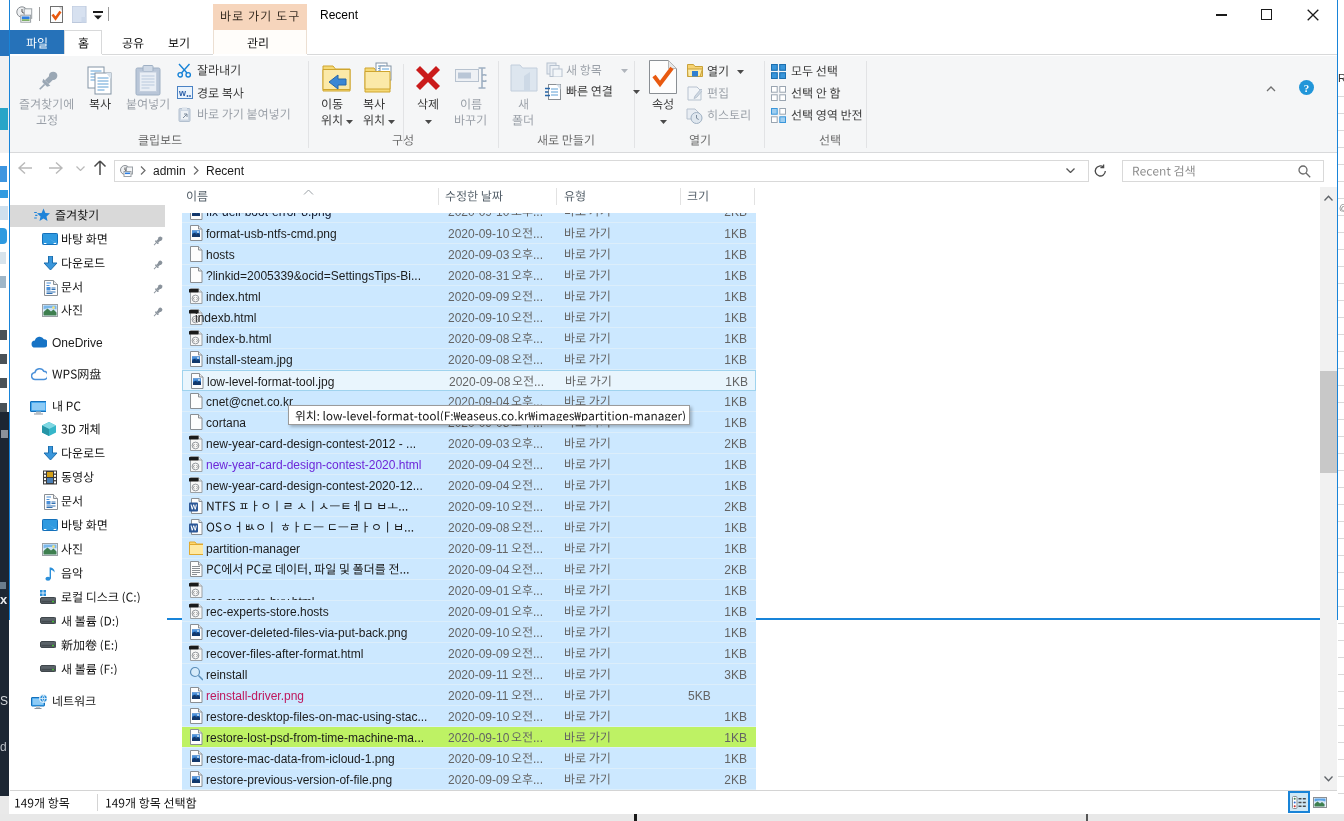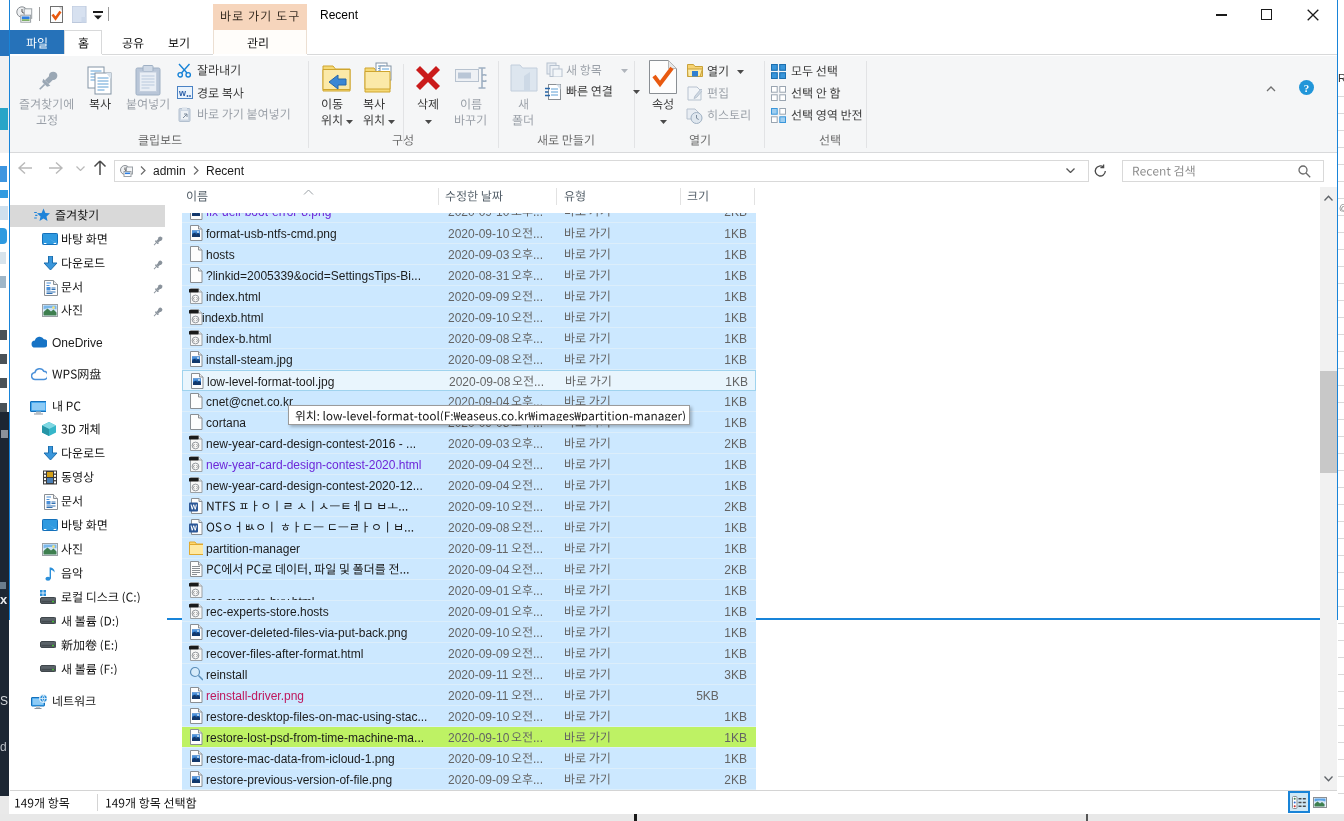--- a/index.html
+++ b/index.html
@@ -702,21 +702,21 @@
         <div class="abs" style="left:6.5px;top:-8.7px;width:14px;height:16px">
           <svg class="abs" style="left:0px;top:0px" width="14" height="16" viewBox="0 0 14 16">
             <path d="M1.5 0.5h8l3.5 3.5v11.5h-11.5z" fill="#fdfdfd" stroke="#8a8f94"></path>
             <path d="M9.5 0.5v3.5h3.5" fill="#e9e9e9" stroke="#8a8f94"></path>
             <rect x="3" y="5.5" width="8" height="6.5" fill="#1f5fa8"></rect>
             <path d="M3 10l2.5-2.5 2 2 1.5-1.5 2 2v2H3z" fill="#13386b"></path>
             <path d="M3 5.5h8v3c-2.5-1.3-5.5-1.3-8 0z" fill="#4f94dd"></path>
             <circle cx="9" cy="7" r="1" fill="#cfe3f5"></circle>
           </svg>
         </div>
-        <div class="lat" style="left:24px;top:-6.199999999999999px;color:#6d28d9">fix-dell-boot-error-8.png</div>
+        <div class="lat" style="left:24px;top:-6.199999999999999px;color:#0f172a">fix-dell-boot-error-8.png</div>
         <div class="lat" style="left:266px;top:-6.199999999999999px;color:#646464">2020-09-10</div>
         <svg class="abs" style="left:329px;top:-7.199999999999999px" width="22" height="12">
           <use href="#ppm" fill="#646464"></use>
         </svg>
         <div class="lat" style="left:351px;top:-6.199999999999999px;color:#646464">...</div>
         <svg class="abs" style="left:382px;top:-7.199999999999999px" width="47" height="12">
           <use href="#pbg" fill="#646464"></use>
         </svg>
         <div class="lat" style="left:490px;top:-6.199999999999999px;width:75px;text-align:right;color:#646464">2KB</div>
       </div>
@@ -802,21 +802,21 @@
       <div class="abs" style="left:0;top:101.5px;width:574px;height:21.0px;background:#cce8ff;border-bottom:1px solid #dceefb;overflow:hidden">
         <div class="abs" style="left:6.5px;top:2.5px;width:14px;height:16px">
           <svg class="abs" style="left:0px;top:0px" width="14" height="16" viewBox="0 0 14 16">
             <path d="M1.5 0.5h8l3.5 3.5v11.5h-11.5z" fill="#f7f7f7" stroke="#9aa0a5"></path>
             <path d="M9.5 0.5v3.5h3.5" fill="#e9e9e9" stroke="#9aa0a5"></path>
             <rect x="0" y="1" width="9.5" height="3.6" rx="0.5" fill="#1a1a1a"></rect>
             <circle cx="6.5" cy="10.5" r="3.4" fill="none" stroke="#8a8f94" stroke-width="0.9"></circle>
             <path d="M5.5 9.2L4.2 10.5l1.3 1.3M7.5 9.2l1.3 1.3-1.3 1.3" stroke="#6a6a6a" fill="none" stroke-width="0.8"></path>
           </svg>
         </div>
-        <div class="lat" style="left:20px;top:5px;color:#1c1c1c">indexb.html</div>
+        <div class="lat" style="left:13px;top:5px;color:#1c1c1c">indexb.html</div>
         <div class="lat" style="left:266px;top:5px;color:#646464">2020-09-10</div>
         <svg class="abs" style="left:329px;top:4px" width="22" height="12">
           <use href="#pam" fill="#646464"></use>
         </svg>
         <div class="lat" style="left:351px;top:5px;color:#646464">...</div>
         <svg class="abs" style="left:382px;top:4px" width="47" height="12">
           <use href="#pbg" fill="#646464"></use>
         </svg>
         <div class="lat" style="left:490px;top:5px;width:75px;text-align:right;color:#646464">1KB</div>
       </div>
@@ -924,21 +924,21 @@
       <div class="abs" style="left:0;top:227.5px;width:574px;height:21.0px;background:#cce8ff;border-bottom:1px solid #dceefb;overflow:hidden">
         <div class="abs" style="left:6.5px;top:2.5px;width:14px;height:16px">
           <svg class="abs" style="left:0px;top:0px" width="14" height="16" viewBox="0 0 14 16">
             <path d="M1.5 0.5h8l3.5 3.5v11.5h-11.5z" fill="#f7f7f7" stroke="#9aa0a5"></path>
             <path d="M9.5 0.5v3.5h3.5" fill="#e9e9e9" stroke="#9aa0a5"></path>
             <rect x="0" y="1" width="9.5" height="3.6" rx="0.5" fill="#1a1a1a"></rect>
             <circle cx="6.5" cy="10.5" r="3.4" fill="none" stroke="#8a8f94" stroke-width="0.9"></circle>
             <path d="M5.5 9.2L4.2 10.5l1.3 1.3M7.5 9.2l1.3 1.3-1.3 1.3" stroke="#6a6a6a" fill="none" stroke-width="0.8"></path>
           </svg>
         </div>
-        <div class="lat" style="left:24px;top:5px;color:#1c1c1c">new-year-card-design-contest-2016 - ...</div>
+        <div class="lat" style="left:24px;top:5px;color:#1c1c1c">new-year-card-design-contest-2012 - ...</div>
         <div class="lat" style="left:266px;top:5px;color:#646464">2020-09-03</div>
         <svg class="abs" style="left:329px;top:4px" width="22" height="12">
           <use href="#ppm" fill="#646464"></use>
         </svg>
         <div class="lat" style="left:351px;top:5px;color:#646464">...</div>
         <svg class="abs" style="left:382px;top:4px" width="47" height="12">
           <use href="#pbg" fill="#646464"></use>
         </svg>
         <div class="lat" style="left:490px;top:5px;width:75px;text-align:right;color:#646464">2KB</div>
       </div>
@@ -1185,21 +1185,21 @@
         </div>
         <div class="lat" style="left:24px;top:5px;color:#be185d">reinstall-driver.png</div>
         <div class="lat" style="left:266px;top:5px;color:#646464">2020-09-11</div>
         <svg class="abs" style="left:329px;top:4px" width="22" height="12">
           <use href="#pam" fill="#646464"></use>
         </svg>
         <div class="lat" style="left:351px;top:5px;color:#646464">...</div>
         <svg class="abs" style="left:382px;top:4px" width="47" height="12">
           <use href="#pbg" fill="#646464"></use>
         </svg>
-        <div class="lat" style="left:488px;top:5px;width:75px;text-align:center;color:#646464">5KB</div>
+        <div class="lat" style="left:506px;top:5px;width:75px;text-align:left;color:#646464">5KB</div>
       </div>
       <div class="abs" style="left:0;top:500.5px;width:574px;height:21.0px;background:#cce8ff;border-bottom:1px solid #dceefb;overflow:hidden">
         <div class="abs" style="left:6.5px;top:2.5px;width:14px;height:16px">
           <svg class="abs" style="left:0px;top:0px" width="14" height="16" viewBox="0 0 14 16">
             <path d="M1.5 0.5h8l3.5 3.5v11.5h-11.5z" fill="#fdfdfd" stroke="#8a8f94"></path>
             <path d="M9.5 0.5v3.5h3.5" fill="#e9e9e9" stroke="#8a8f94"></path>
             <rect x="3" y="5.5" width="8" height="6.5" fill="#1f5fa8"></rect>
             <path d="M3 10l2.5-2.5 2 2 1.5-1.5 2 2v2H3z" fill="#13386b"></path>
             <path d="M3 5.5h8v3c-2.5-1.3-5.5-1.3-8 0z" fill="#4f94dd"></path>
             <circle cx="9" cy="7" r="1" fill="#cfe3f5"></circle>

